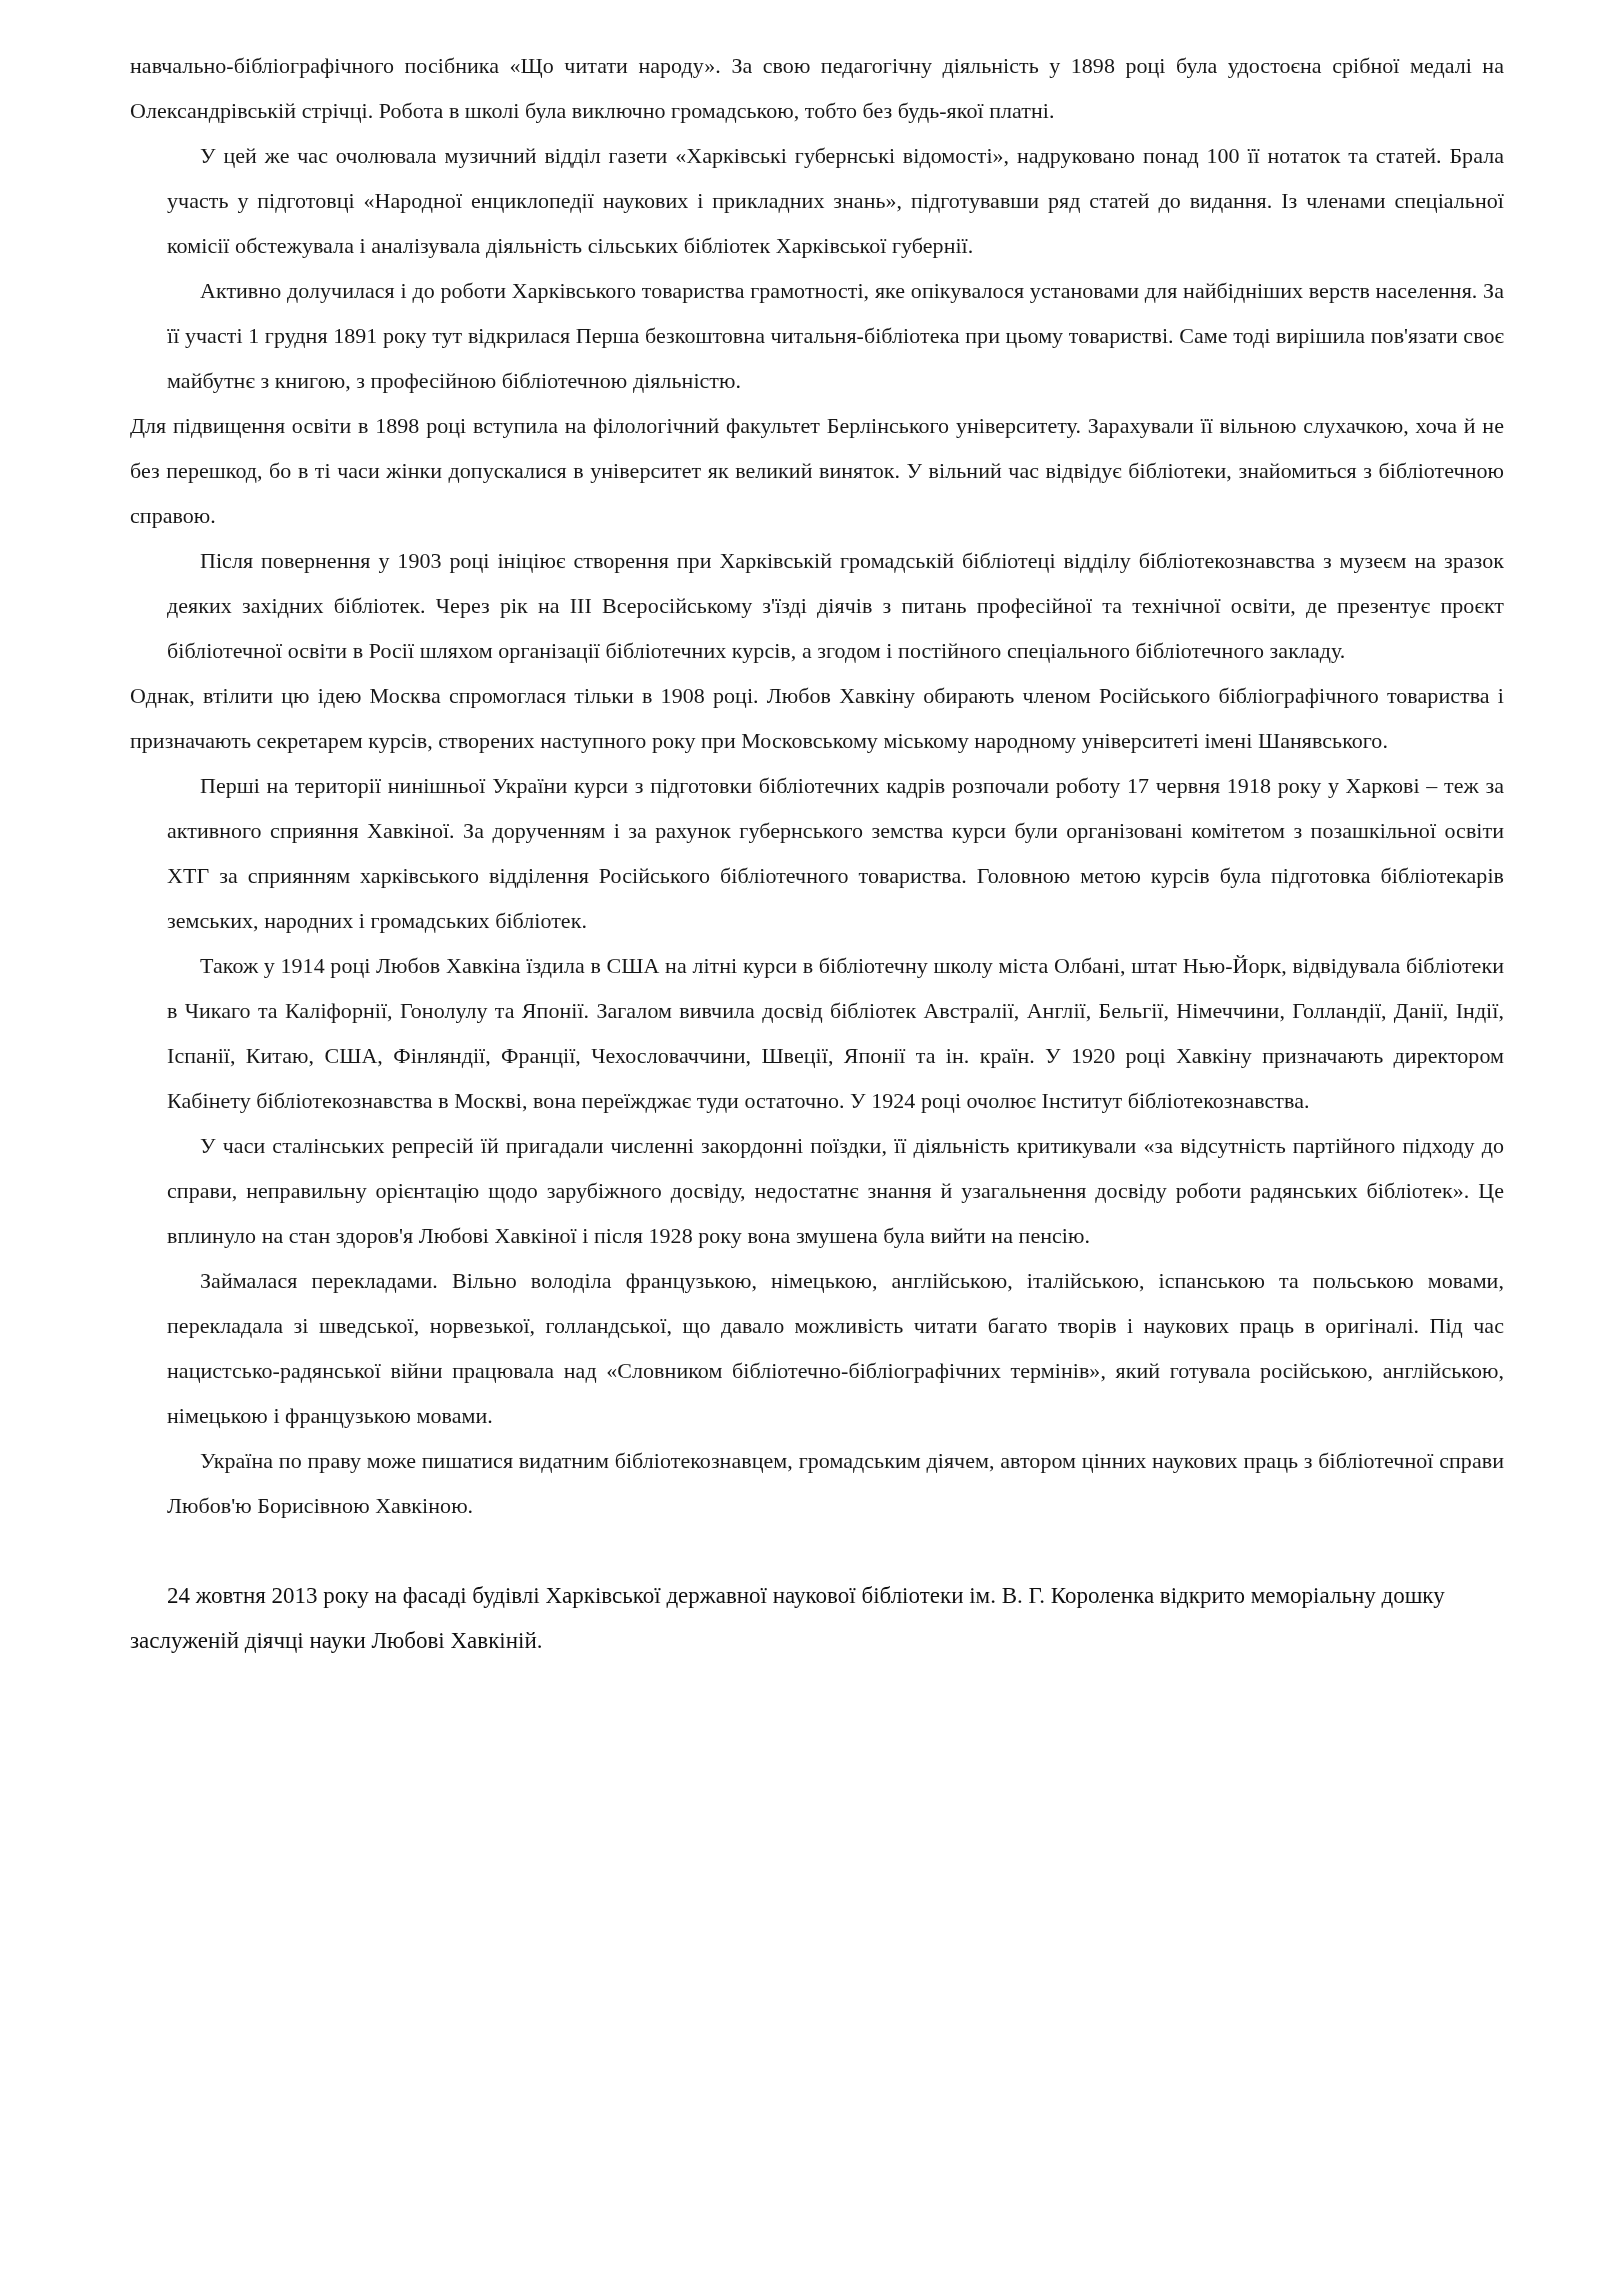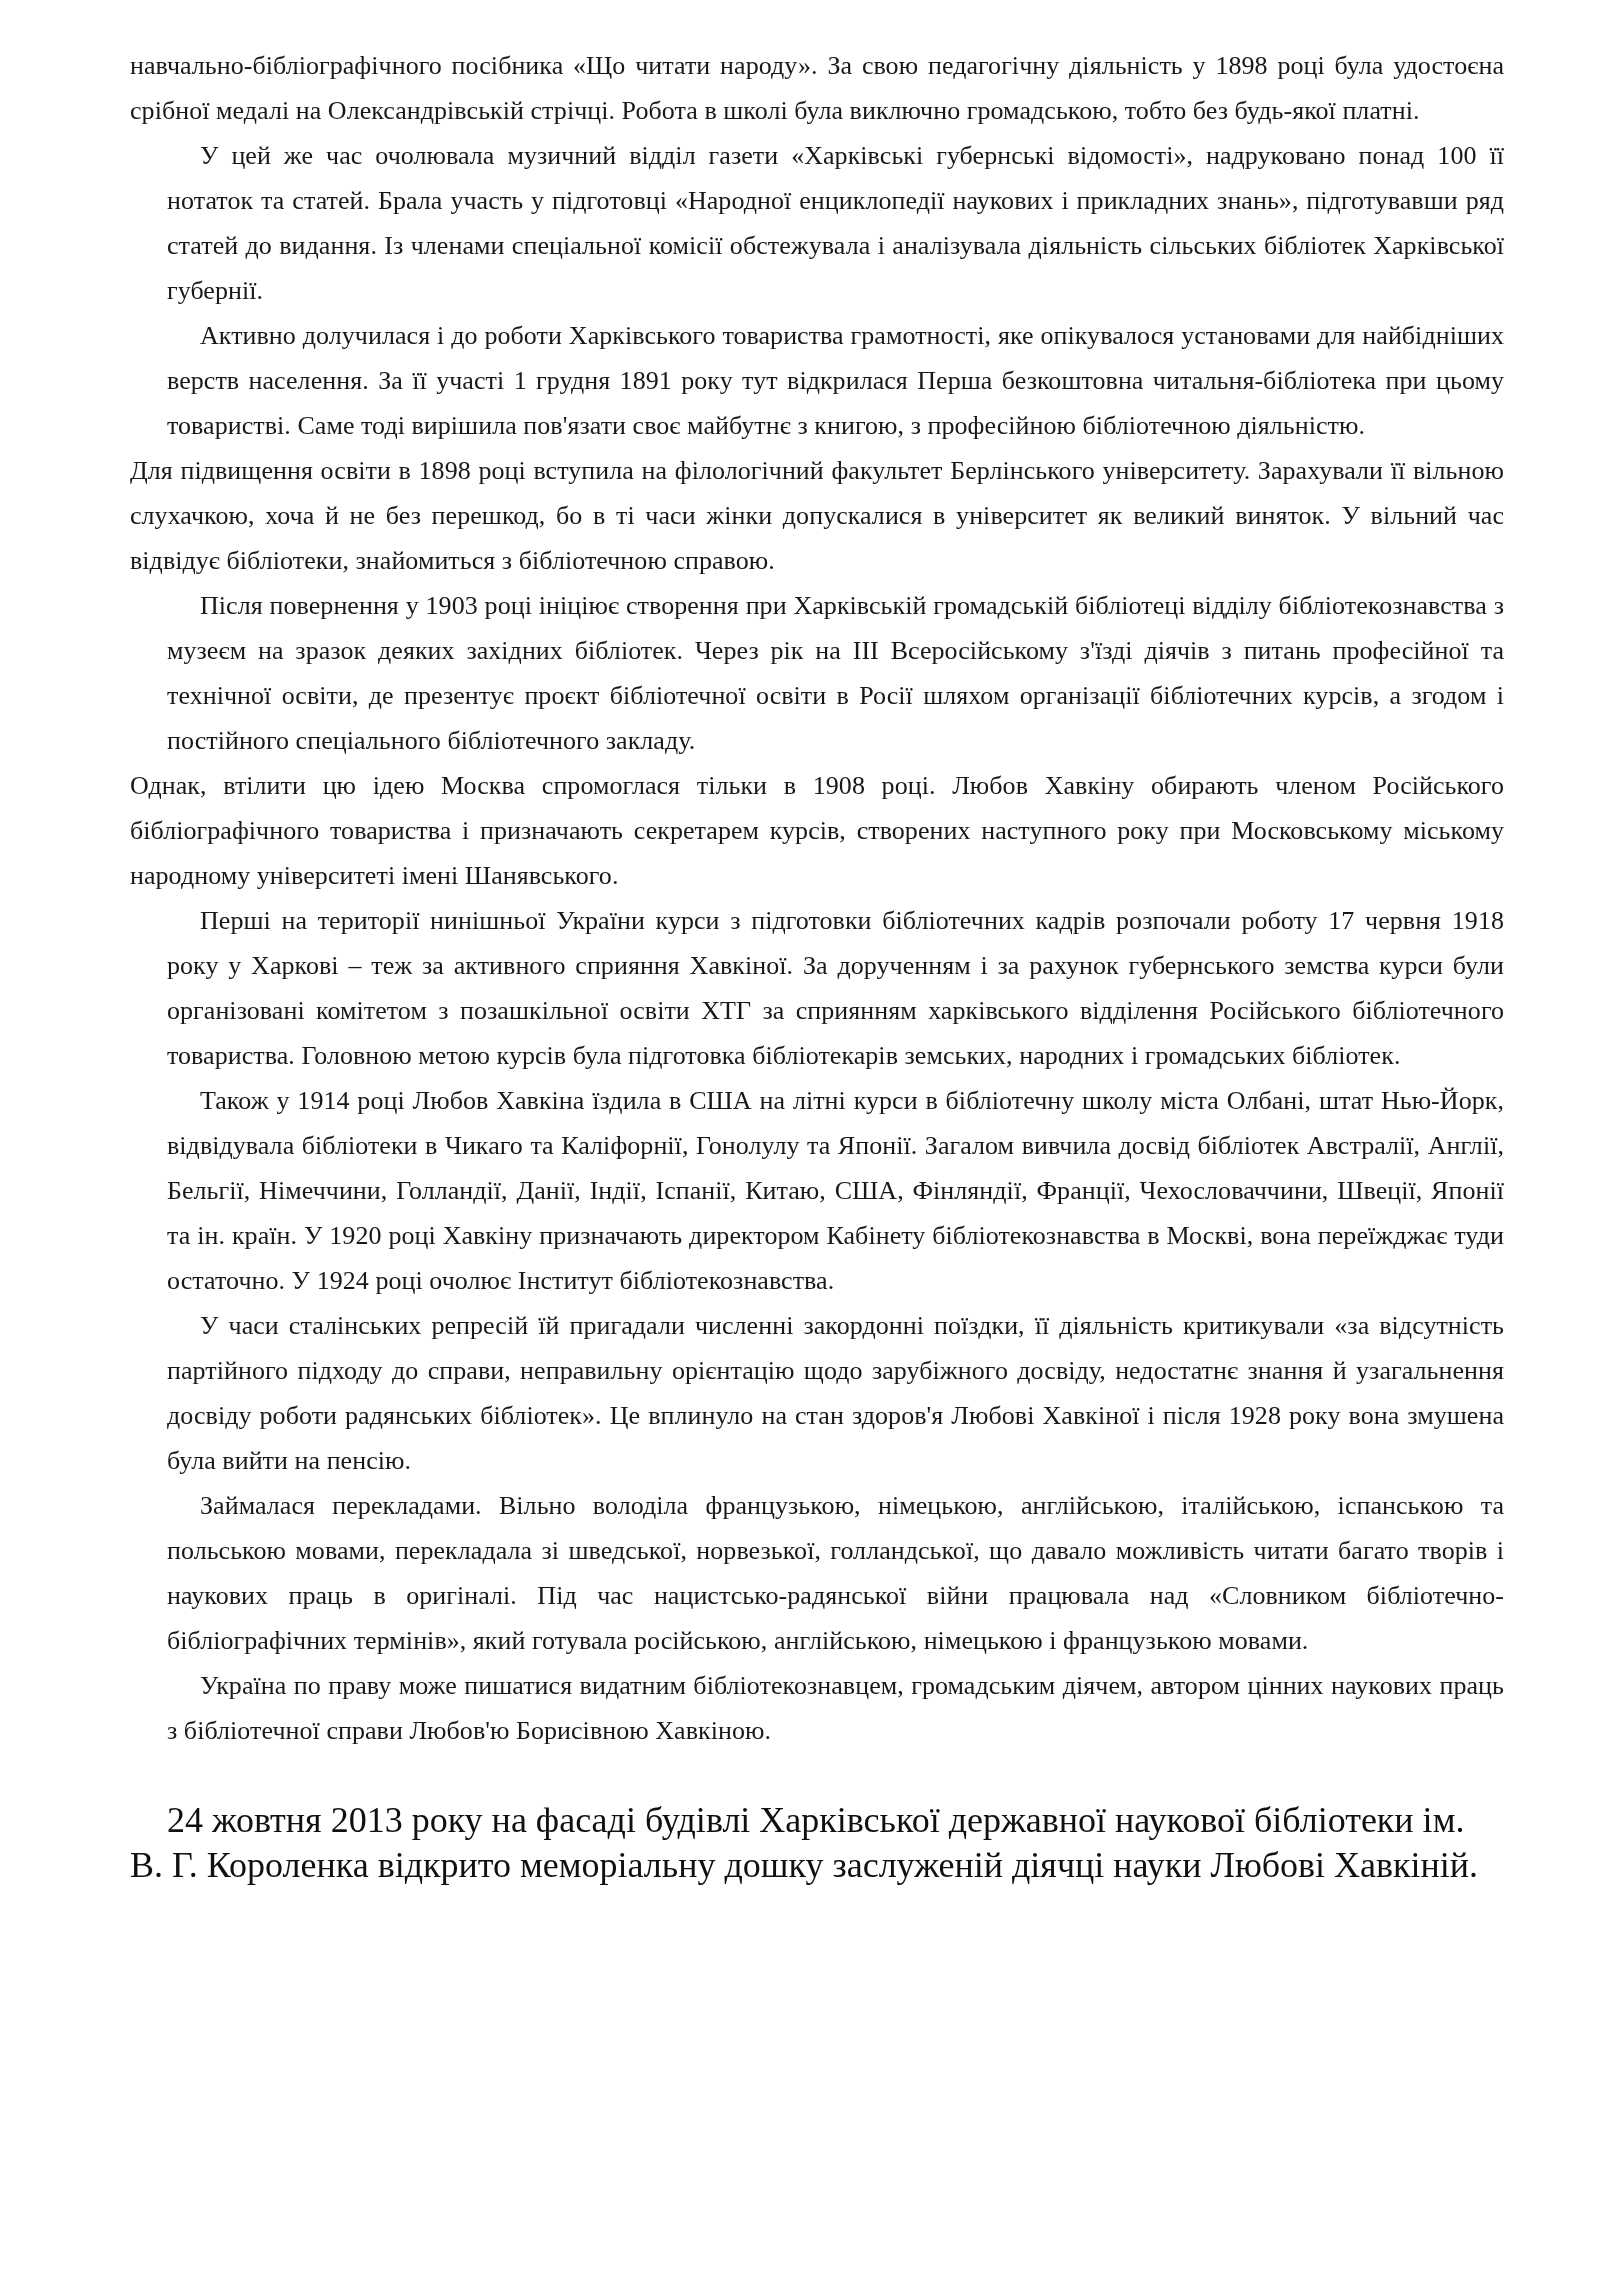--- a/index.html
+++ b/index.html
@@ -21,42 +21,42 @@
     box-sizing: border-box;
     padding: 43px 116px 0 130px;
     background: #ffffff;
   }
   .doc-body {
     width: 1374px;
   }
   p.para {
     margin: 0;
     padding: 0;
-    font-size: 26px;
+    font-size: 22px;
     line-height: 45px;
     text-align: justify;
     text-justify: inter-word;
     hyphens: none;
     color: #181818;
     letter-spacing: 0.05px;
   }
   p.indent {
     text-indent: 33px;
     margin-left: 37px;
   }
   p.noindent {
     text-indent: 0;
   }
   .closing-block {
     margin-top: 45px;
   }
   p.closing {
     margin: 0;
     padding: 0;
-    font-size: 36px;
+    font-size: 23px;
     line-height: 45px;
     text-align: left;
     text-indent: 37px;
     color: #101010;
   }
 </style>
 </head>
 <body>
 
 <div class="page">

